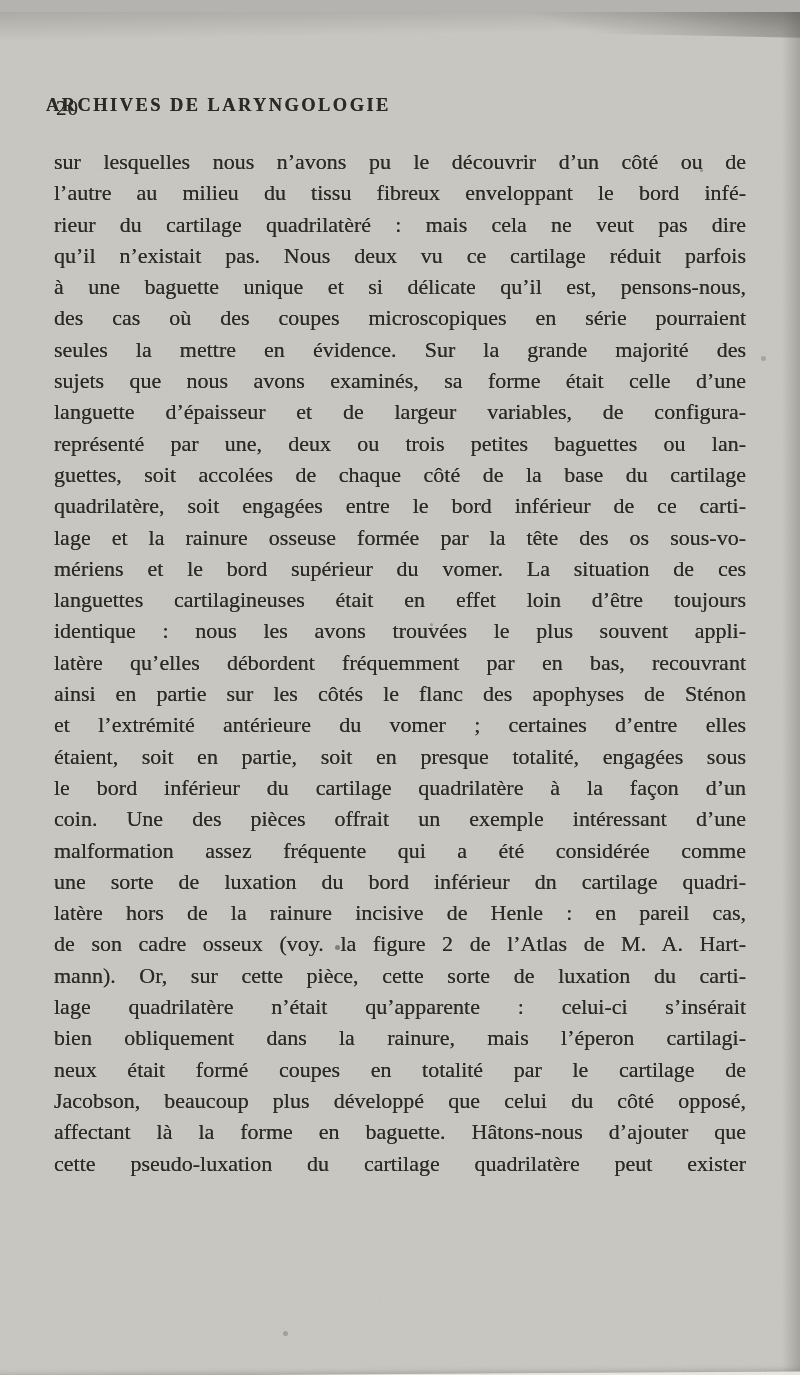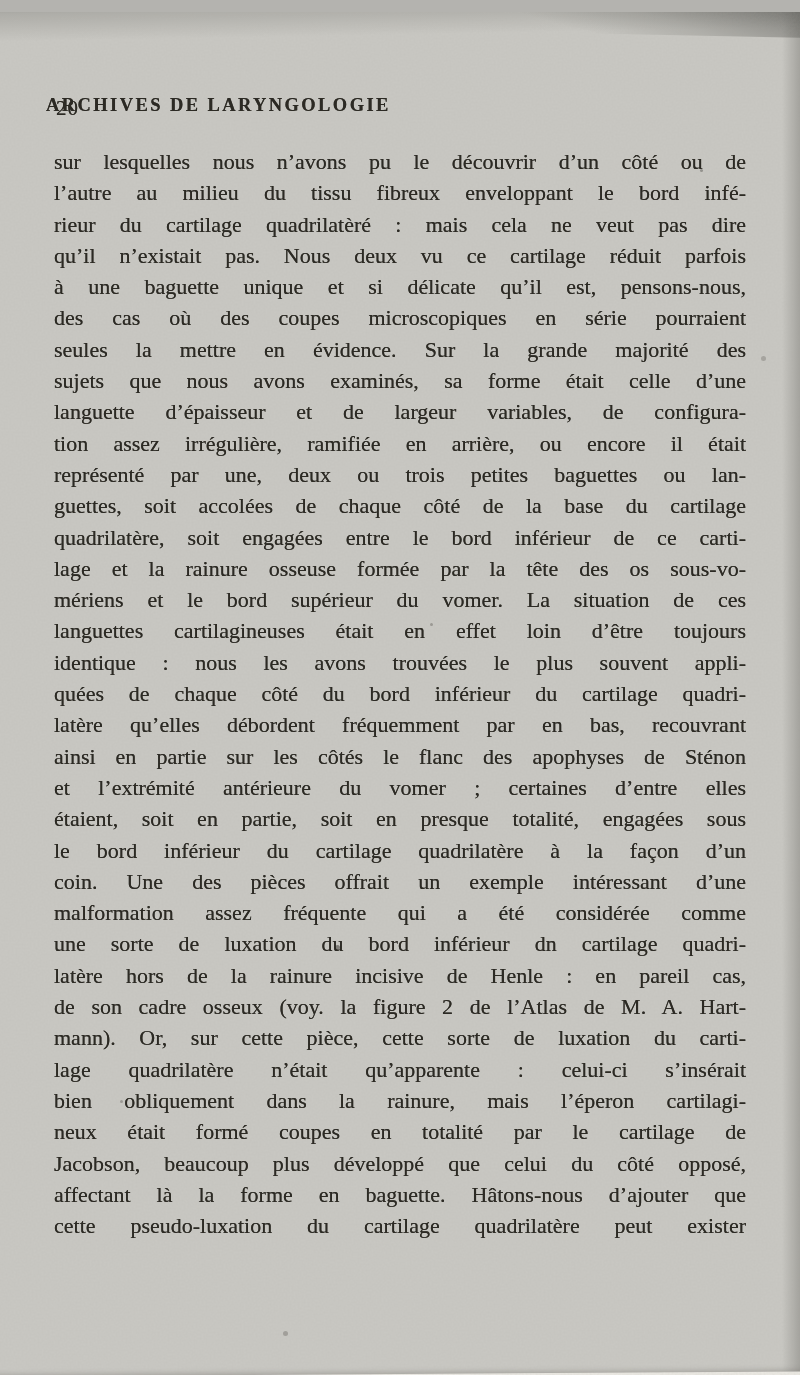--- a/index.html
+++ b/index.html
@@ -89,29 +89,27 @@
   <div class="textblock" id="textblock">
       <div class="line">sur lesquelles nous n’avons pu le découvrir d’un côté ou de</div>
       <div class="line">l’autre au milieu du tissu fibreux enveloppant le bord infé-</div>
       <div class="line">rieur du cartilage quadrilatèré : mais cela ne veut pas dire</div>
       <div class="line">qu’il n’existait pas. Nous deux vu ce cartilage réduit parfois</div>
       <div class="line">à une baguette unique et si délicate qu’il est, pensons-nous,</div>
       <div class="line">des cas où des coupes microscopiques en série pourraient</div>
       <div class="line">seules la mettre en évidence. Sur la grande majorité des</div>
       <div class="line">sujets que nous avons examinés, sa forme était celle d’une</div>
       <div class="line">languette d’épaisseur et de largeur variables, de configura-</div>
-      <div class="line">tion assez irrégulière, ramifiée en arrière, ou encore il était</div>
       <div class="line">représenté par une, deux ou trois petites baguettes ou lan-</div>
       <div class="line">guettes, soit accolées de chaque côté de la base du cartilage</div>
       <div class="line">quadrilatère, soit engagées entre le bord inférieur de ce carti-</div>
       <div class="line">lage et la rainure osseuse formée par la tête des os sous-vo-</div>
       <div class="line">mériens et le bord supérieur du vomer. La situation de ces</div>
       <div class="line">languettes cartilagineuses était en effet loin d’être toujours</div>
       <div class="line">identique : nous les avons trouvées le plus souvent appli-</div>
-      <div class="line">quées de chaque côté du bord inférieur du cartilage quadri-</div>
       <div class="line">latère qu’elles débordent fréquemment par en bas, recouvrant</div>
       <div class="line">ainsi en partie sur les côtés le flanc des apophyses de Sténon</div>
       <div class="line">et l’extrémité antérieure du vomer ; certaines d’entre elles</div>
       <div class="line">étaient, soit en partie, soit en presque totalité, engagées sous</div>
       <div class="line">le bord inférieur du cartilage quadrilatère à la façon d’un</div>
       <div class="line">coin. Une des pièces offrait un exemple intéressant d’une</div>
       <div class="line">malformation assez fréquente qui a été considérée comme</div>
       <div class="line">une sorte de luxation du bord inférieur dn cartilage quadri-</div>
       <div class="line">latère hors de la rainure incisive de Henle : en pareil cas,</div>
       <div class="line">de son cadre osseux (voy. la figure 2 de l’Atlas de M. A. Hart-</div>

